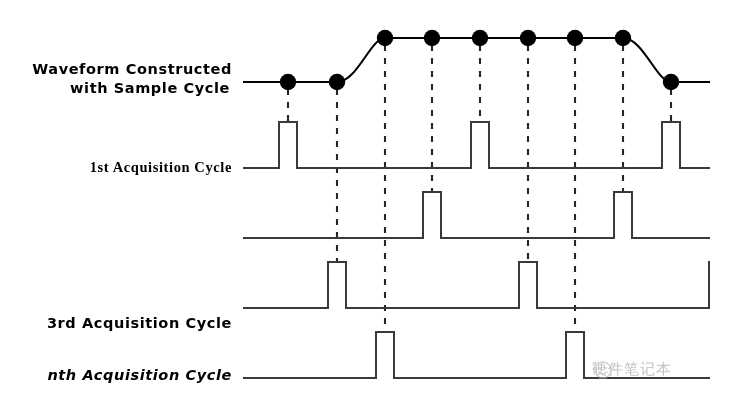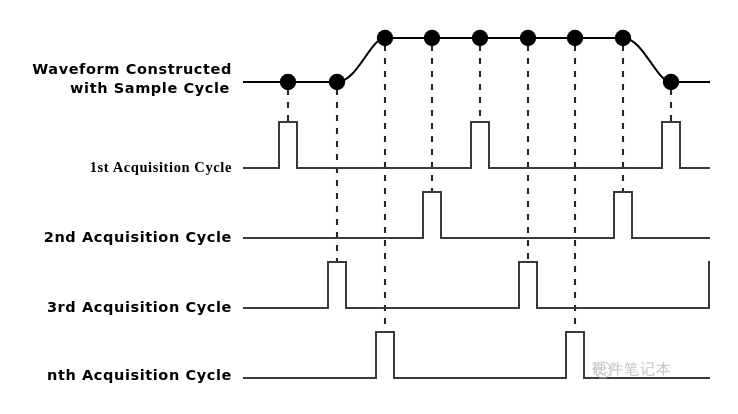--- a/index.html
+++ b/index.html
@@ -38,22 +38,22 @@
   .label-wave {
     left: 0;
     width: 232px;
     top: 60px;
   }
   .label-wave .l2 {
     padding-right: 2px;
   }
   .label-r1 { left: 0; width: 232px; top: 158px; font-family: Liberation Serif, serif; }
   .label-r2 { left: 0; width: 232px; top: 228px; }
-  .label-r3 { left: 0; width: 232px; top: 298px; }
-  .label-r4 { left: 0; width: 232px; top: 366px; }
+  .label-r3 { left: 0; width: 232px; top: 314px; }
+  .label-r4 { left: 0; width: 232px; top: 366px; font-style: italic; }
 
   #watermark {
     position: absolute;
     left: 592px;
     top: 360px;
     display: flex;
     align-items: flex-start;
     gap: 5px;
     opacity: 0.62;
     pointer-events: none;
@@ -69,21 +69,20 @@
 </head>
 <body>
 
 <div id="figure">
 
   <div class="row-label label-wave">
     <div class="l1">Waveform  Constructed</div>
     <div class="l2">with  Sample  Cycle</div>
   </div>
   <div class="row-label label-r1">1st  Acquisition   Cycle</div>
-  <div class="row-label label-r2">2nd  Acquisition   Cycle</div>
   <div class="row-label label-r3">3rd  Acquisition   Cycle</div>
   <div class="row-label label-r4">nth  Acquisition   Cycle</div>
 
   <svg id="plot" width="738" height="414" viewBox="0 0 738 414">
     <g id="droplines">
         <line x1="288" y1="89" x2="288" y2="122" stroke="#262626" stroke-width="2.1" stroke-dasharray="6 7"></line>
         <line x1="337" y1="89" x2="337" y2="262" stroke="#262626" stroke-width="2.1" stroke-dasharray="6 7"></line>
         <line x1="385" y1="45" x2="385" y2="332" stroke="#262626" stroke-width="2.1" stroke-dasharray="6 7"></line>
         <line x1="432" y1="45" x2="432" y2="192" stroke="#262626" stroke-width="2.1" stroke-dasharray="6 7"></line>
         <line x1="480" y1="45" x2="480" y2="122" stroke="#262626" stroke-width="2.1" stroke-dasharray="6 7"></line>

